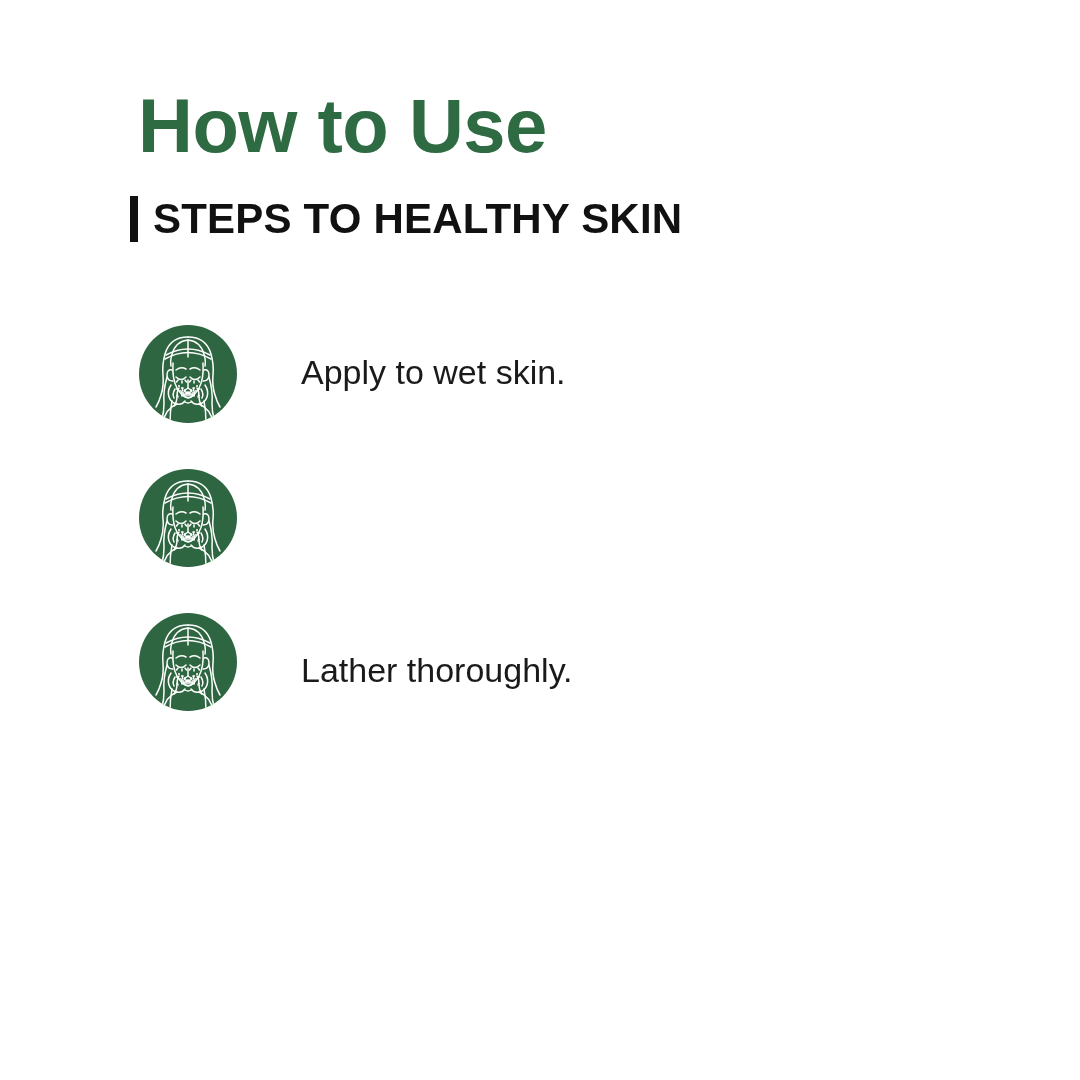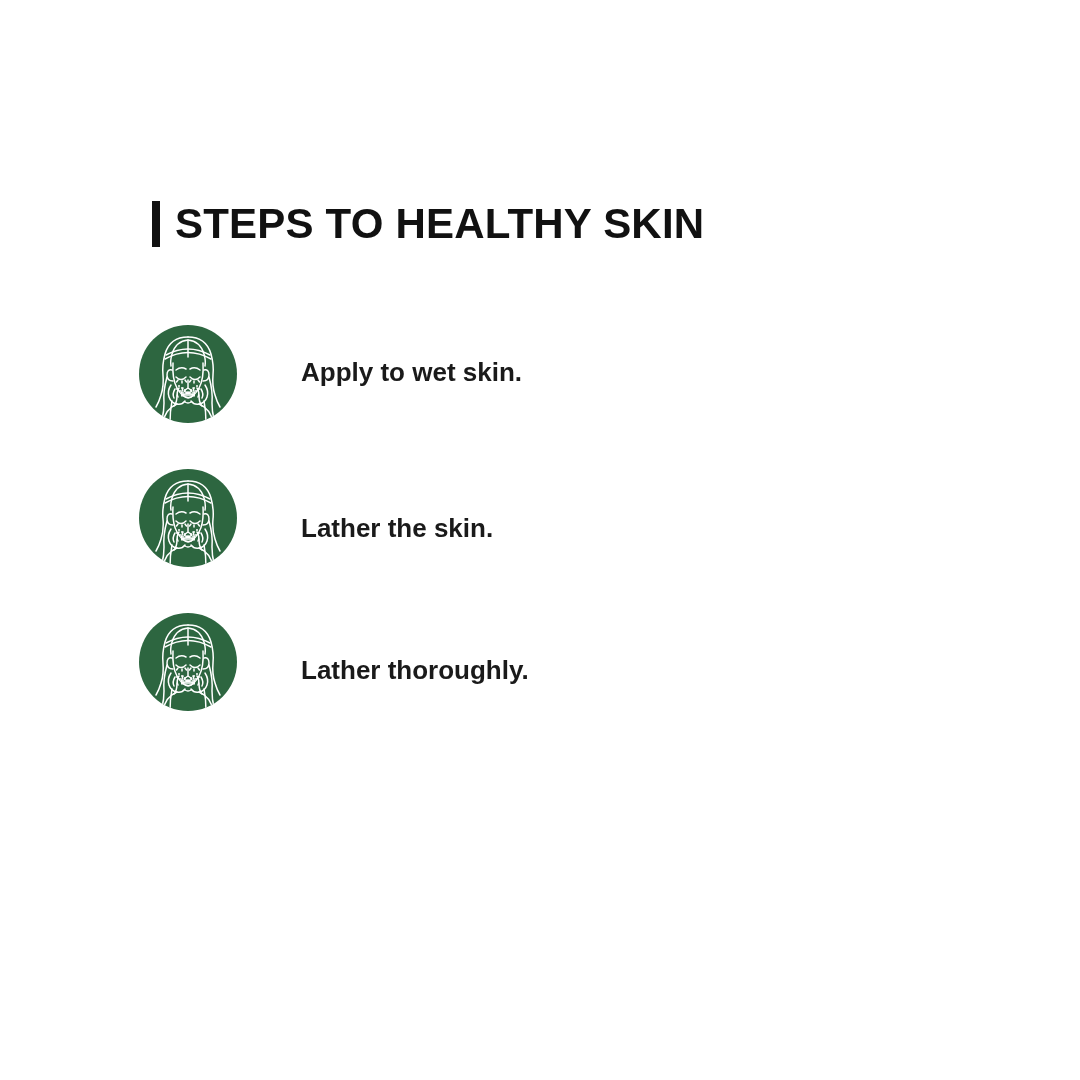--- a/index.html
+++ b/index.html
@@ -31,24 +31,23 @@
     font-size: 76px;
     line-height: 84px;
     font-weight: 800;
     letter-spacing: -0.5px;
     color: #2F6B42;
     white-space: nowrap;
   }
 
   .subtitle-row {
     position: absolute;
-    left: 152px;
+    left: 130px;
     top: 196px;
     display: flex;
-    align-items: center;
     height: 56px;
   }
   .subtitle-bar {
     width: 8px;
     height: 46px;
     background: #111111;
     flex: 0 0 auto;
     margin-right: 15px;
   }
   .subtitle {
@@ -90,35 +89,36 @@
   }
   .step-icon svg {
     display: block;
     width: 98px;
     height: 98px;
   }
 
   .step-label {
     position: absolute;
     left: 162px;
-    font-size: 26px;
+    font-size: 34px;
     line-height: 38px;
-    font-weight: 700;
+    font-weight: 400;
     color: #1a1a1a;
     white-space: nowrap;
   }
   .step-1 .step-label { top: 28px; }
   .step-2 .step-label { top: 40px; }
   .step-3 .step-label { top: 38px; }
 </style>
 </head>
 <body>
 
 <div class="canvas">
 
+  <div class="title">How to Use</div>
 
   <div class="subtitle-row">
     <div class="subtitle-bar"></div>
     <div class="subtitle">STEPS TO HEALTHY SKIN</div>
   </div>
 
   <div class="steps">
 
     <div class="step step-1">
       <div class="step-icon">
@@ -232,21 +232,20 @@
               <circle cx="38" cy="64" r="1"></circle>
             <circle cx="58" cy="61" r="1"></circle>
               <circle cx="55" cy="63" r="1"></circle>
             <circle cx="52" cy="65" r="1"></circle>
               <circle cx="54" cy="68" r="1"></circle>
             <circle cx="57" cy="66" r="1"></circle>
               <circle cx="60" cy="64" r="1"></circle>
           </g>
         </svg>
       </div>
-      <div class="step-label">Lather the skin.</div>
     </div>
 
     <div class="step step-3">
       <div class="step-icon">
         <svg viewBox="0 0 98 98" xmlns="http://www.w3.org/2000/svg" aria-hidden="true">
           <g fill="none" stroke="#FFFFFF" stroke-width="1.5" stroke-linecap="round" stroke-linejoin="round">
             <path d="M38 70 q0 8 -3 11 M60 70 q0 8 3 11"></path>
             <path d="M24 98 q2 -14 14 -19 M74 98 q-2 -14 -14 -19"></path>
             <path d="M49 12 q-18 0 -23 17 q-3 11 -2 21 q1 11 -2 20 q-2 7 -5 12"></path>
             <path d="M49 12 q18 0 23 17 q3 11 2 21 q-1 11 2 20 q2 7 5 12"></path>

